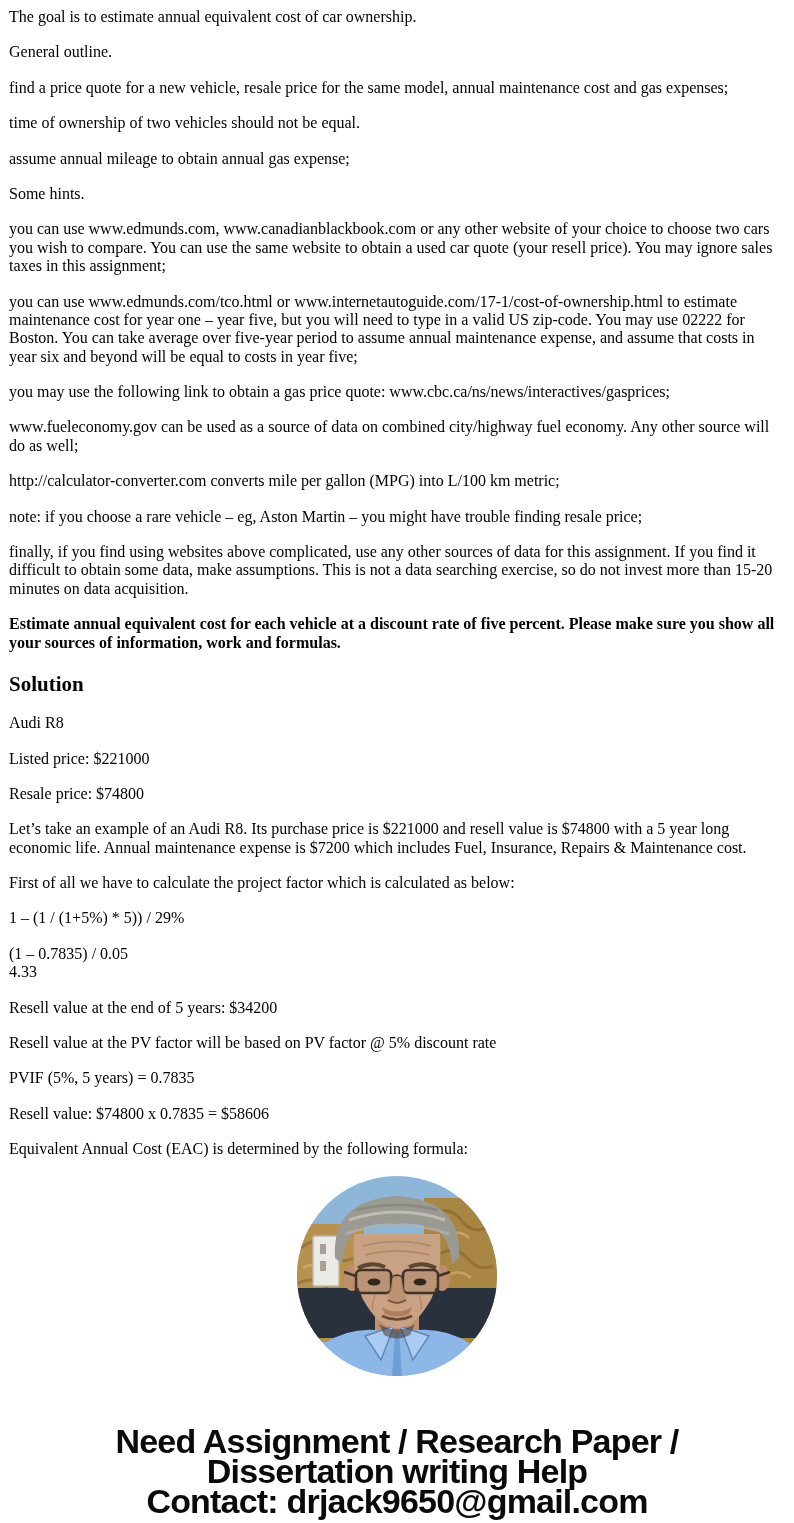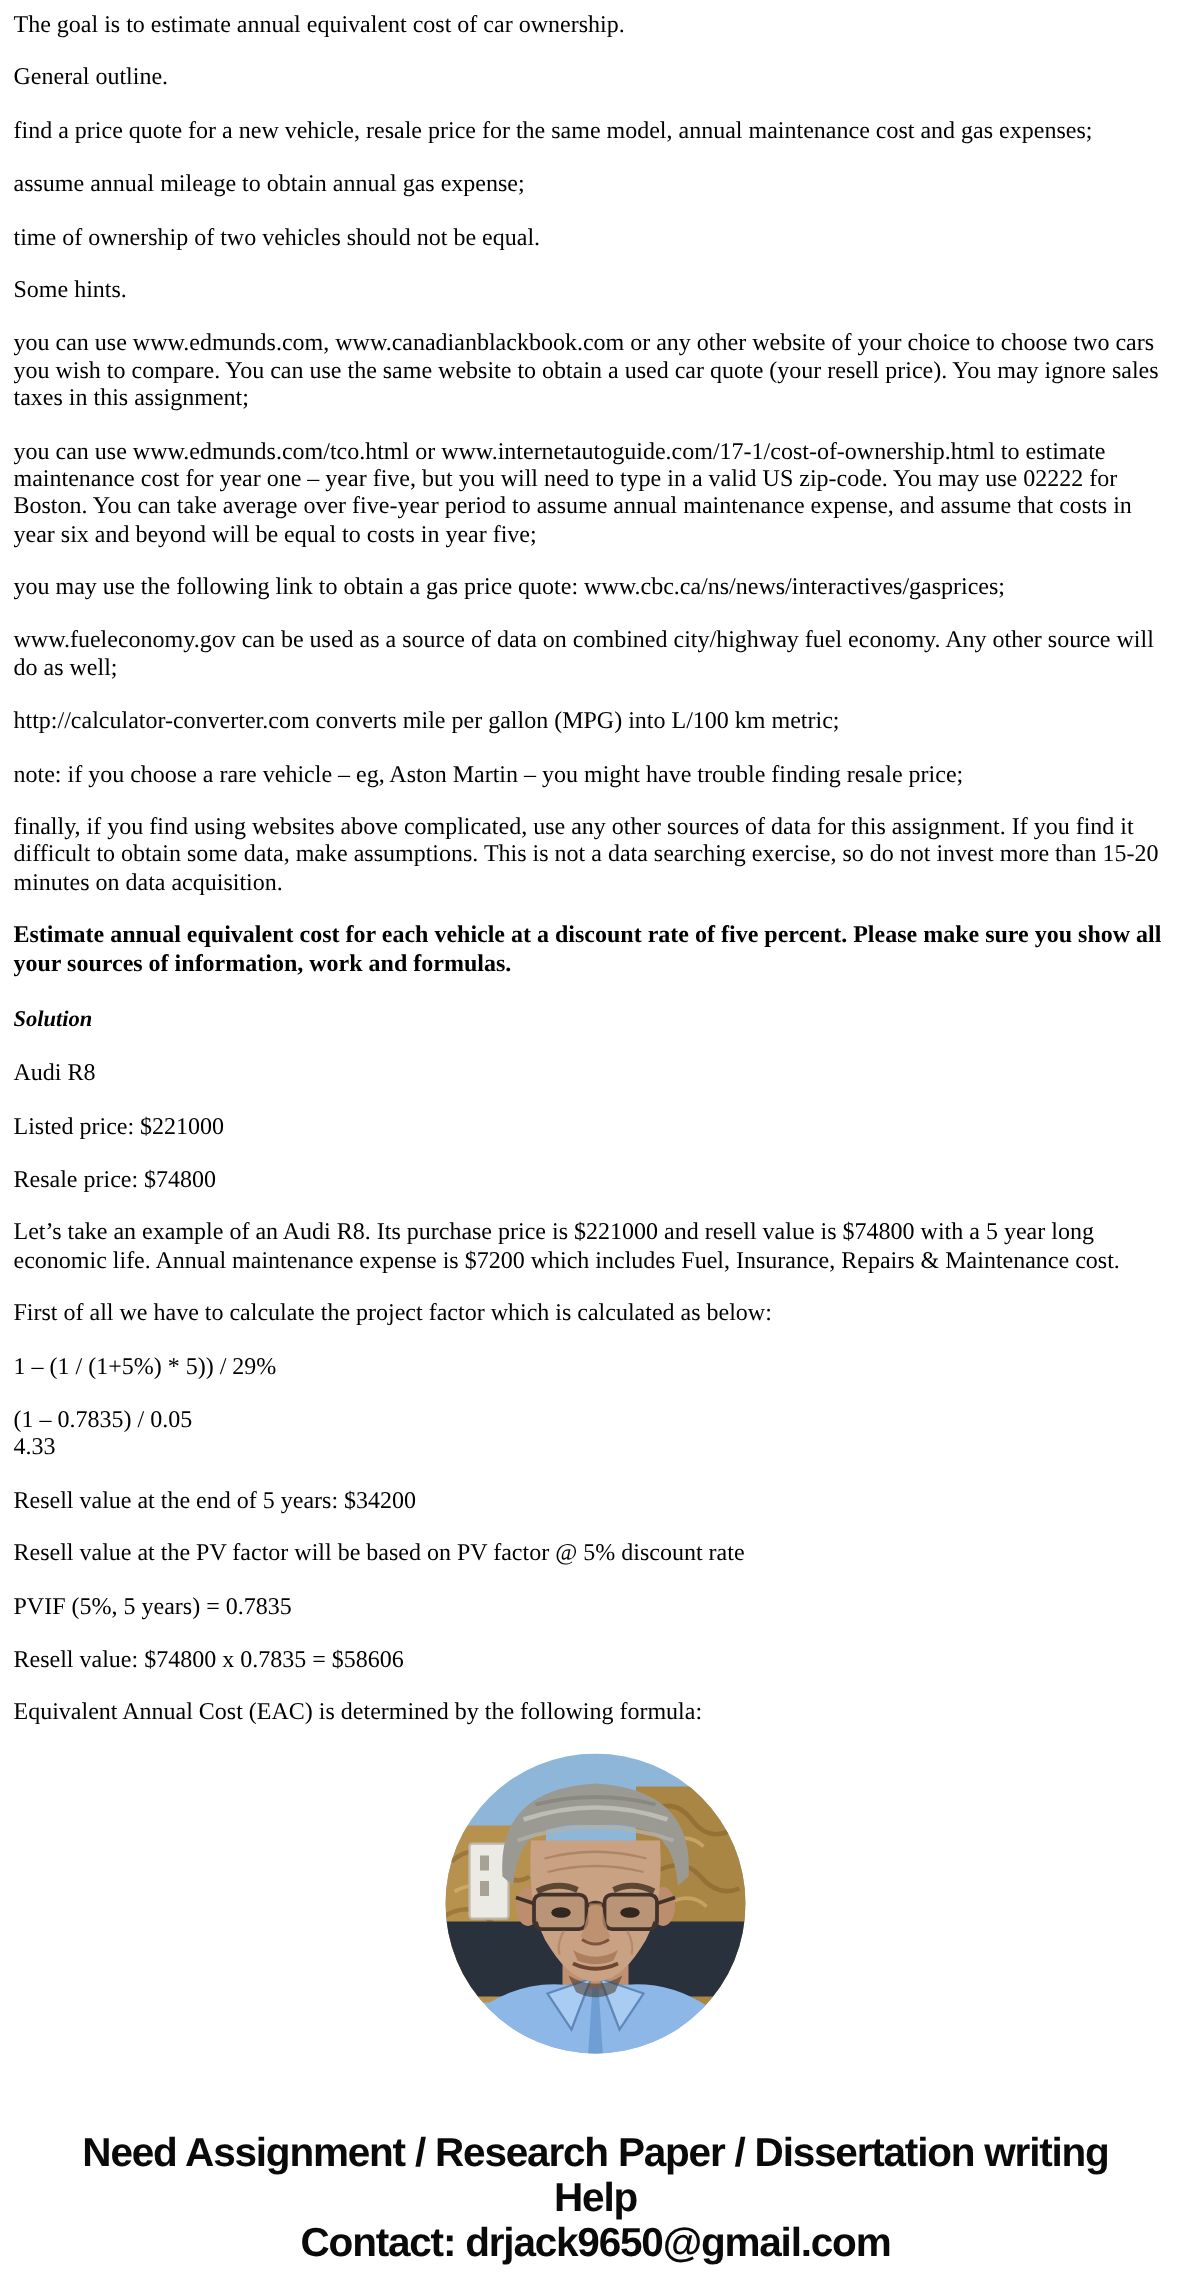--- a/index.html
+++ b/index.html
@@ -12,51 +12,50 @@
     font-size: 16px;
     line-height: 1.15;
     color: #000000;
     background: #ffffff;
   }
   .page p { margin: 17px 0; }
   .page p.first { margin-top: 8px; }
   .task-note { font-weight: bold; }
   .solution-heading {
     font-weight: bold;
-    font-size: 15px;
+    font-size: 21px;
     margin: 20px 0 18px 0;
-    font-style: italic;
   }
   .avatar-wrap {
     margin-top: 14px;
     text-align: center;
   }
   .avatar-wrap svg { display: inline-block; }
   .promo-footer {
     margin: 46px auto 0 auto;
     max-width: 730px;
     text-align: center;
     font-family: "Liberation Sans", "DejaVu Sans", sans-serif;
     font-weight: bold;
-    font-size: 27px;
+    font-size: 34px;
     line-height: 30px;
     letter-spacing: -0.8px;
     color: #0a0a0a;
   }
 </style>
 </head>
 <body>
 
 <div class="page">
 
   <p class="first">The goal is to estimate annual equivalent cost of car ownership.</p>
   <p>General outline.</p>
   <p>find a price quote for a new vehicle, resale price for the same model, annual maintenance cost and gas expenses;</p>
+  <p>time of ownership of two vehicles should not be equal.</p>
   <p>assume annual mileage to obtain annual gas expense;</p>
-  <p>time of ownership of two vehicles should not be equal.</p>
   <p>Some hints.</p>
 
   <p>you can use www.edmunds.com, www.canadianblackbook.com or any other website of your choice to choose two cars you wish to compare. You can use the same website to obtain a used car quote (your resell price). You may ignore sales taxes in this assignment;</p>
   <p>you can use www.edmunds.com/tco.html or www.internetautoguide.com/17-1/cost-of-ownership.html to estimate maintenance cost for year one – year five, but you will need to type in a valid US zip-code. You may use 02222 for Boston. You can take average over five-year period to assume annual maintenance expense, and assume that costs in year six and beyond will be equal to costs in year five;</p>
   <p>you may use the following link to obtain a gas price quote: www.cbc.ca/ns/news/interactives/gasprices;</p>
   <p>www.fueleconomy.gov can be used as a source of data on combined city/highway fuel economy. Any other source will do as well;</p>
   <p>http://calculator-converter.com converts mile per gallon (MPG) into L/100 km metric;</p>
   <p>note: if you choose a rare vehicle – eg, Aston Martin – you might have trouble finding resale price;</p>
   <p>finally, if you find using websites above complicated, use any other sources of data for this assignment. If you find it difficult to obtain some data, make assumptions. This is not a data searching exercise, so do not invest more than 15-20 minutes on data acquisition.</p>
 

